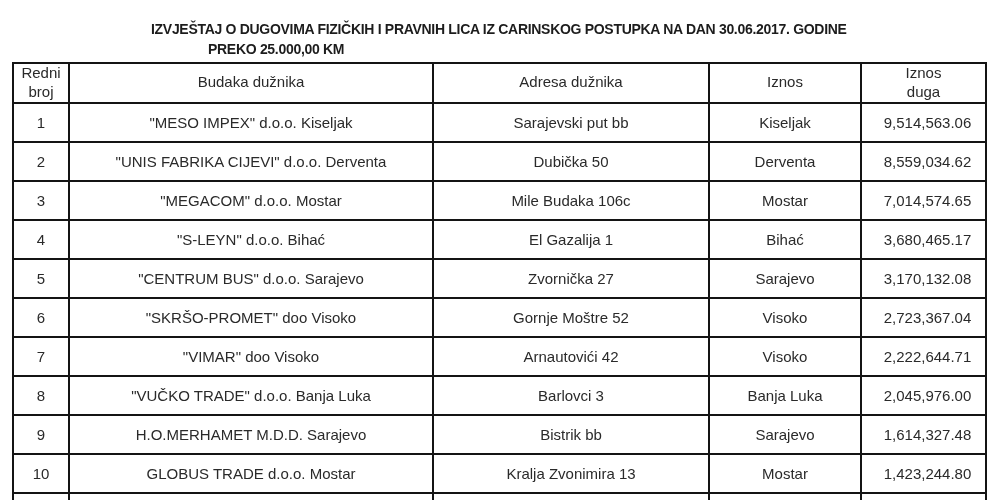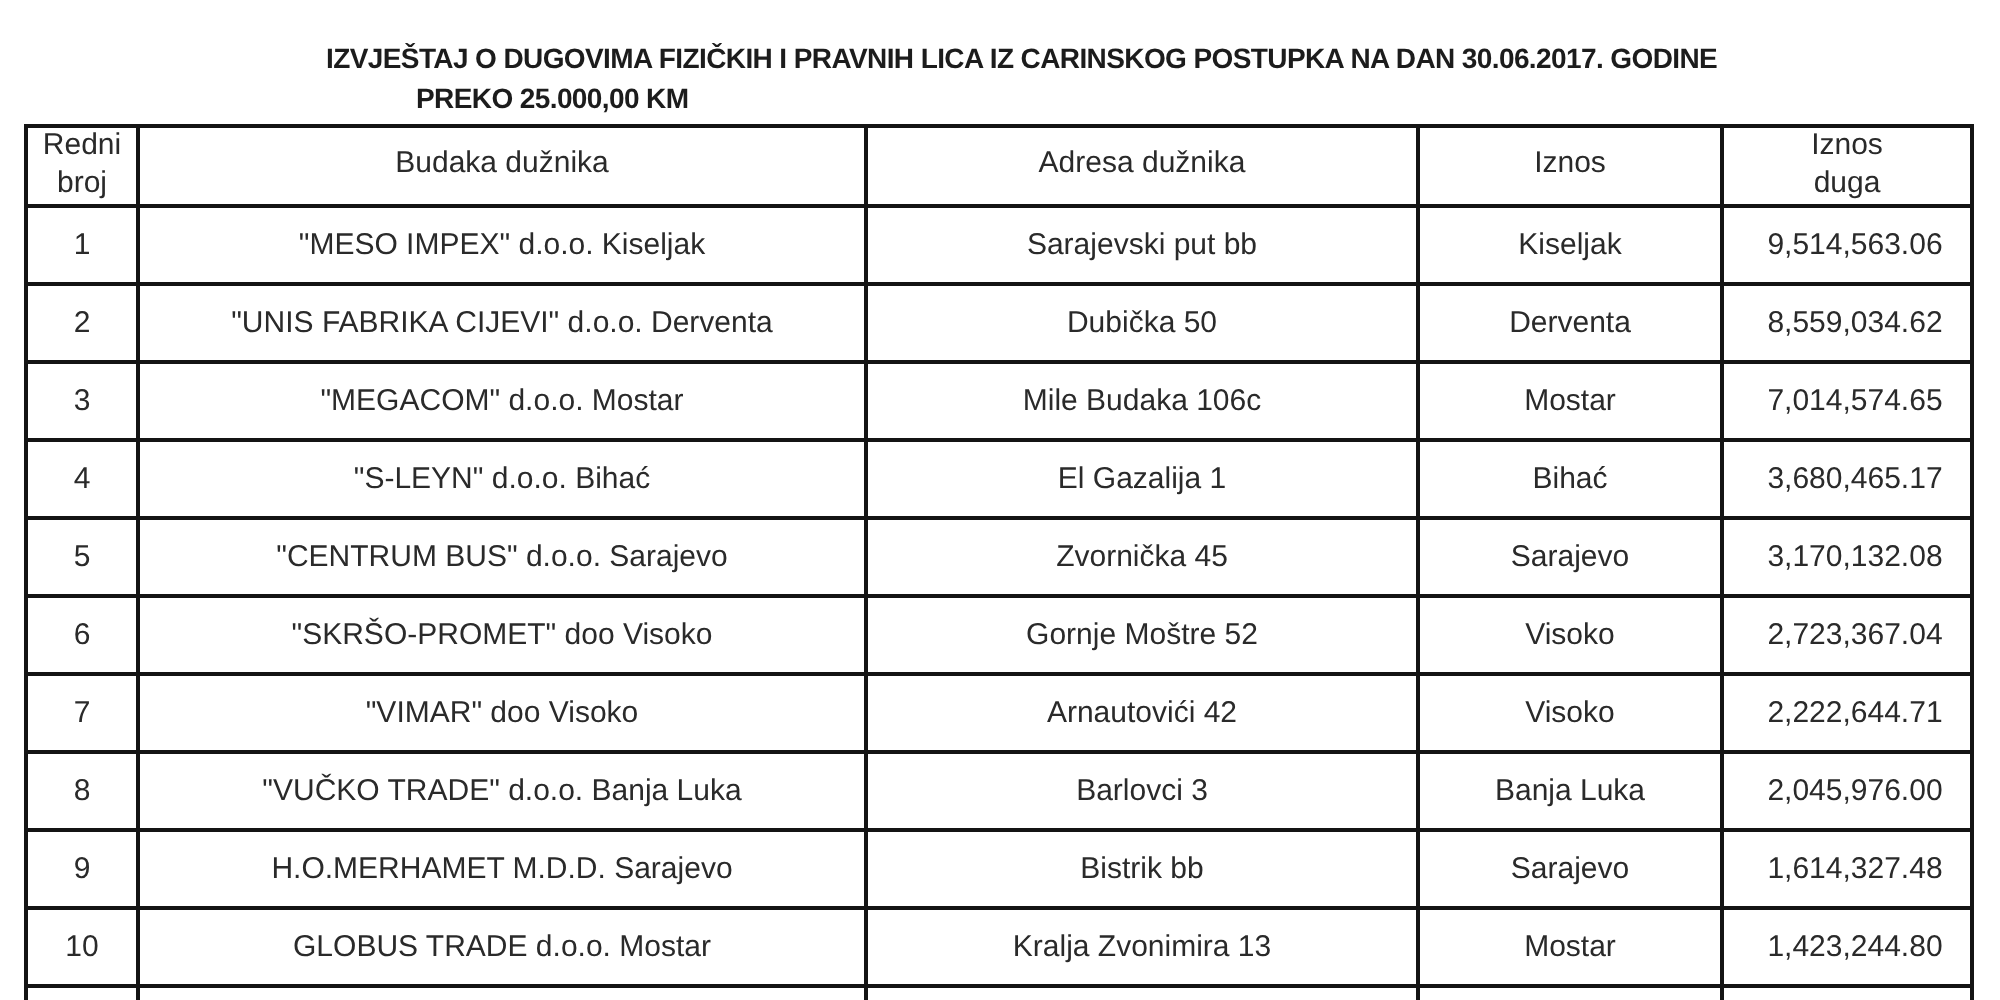--- a/index.html
+++ b/index.html
@@ -16,21 +16,21 @@
     color: #222222;
   }
   .doc-title-line {
     position: absolute;
     font-weight: bold;
     font-size: 14px;
     letter-spacing: -0.3px;
     color: #1c1c1c;
     white-space: nowrap;
   }
-  #title-line-1 { left: 163px; top: 21px; }
+  #title-line-1 { left: 151px; top: 21px; }
   #title-line-2 { left: 194px; top: 41px; margin-left: 14px; }
 
   table.debt-table {
     position: absolute;
     left: 12px;
     top: 62px;
     width: 973px;
     border-collapse: collapse;
     table-layout: fixed;
     background: #ffffff;
@@ -110,21 +110,21 @@
     <tr>
       <td>4</td>
       <td>"S-LEYN" d.o.o. Bihać</td>
       <td>El Gazalija 1</td>
       <td>Bihać</td>
       <td class="col-iznos">3,680,465.17</td>
     </tr>
     <tr>
       <td>5</td>
       <td>"CENTRUM BUS" d.o.o. Sarajevo</td>
-      <td>Zvornička 45</td>
+      <td>Zvornička 27</td>
       <td>Sarajevo</td>
       <td class="col-iznos">3,170,132.08</td>
     </tr>
     <tr>
       <td>6</td>
       <td>"SKRŠO-PROMET" doo Visoko</td>
       <td>Gornje Moštre 52</td>
       <td>Visoko</td>
       <td class="col-iznos">2,723,367.04</td>
     </tr>

